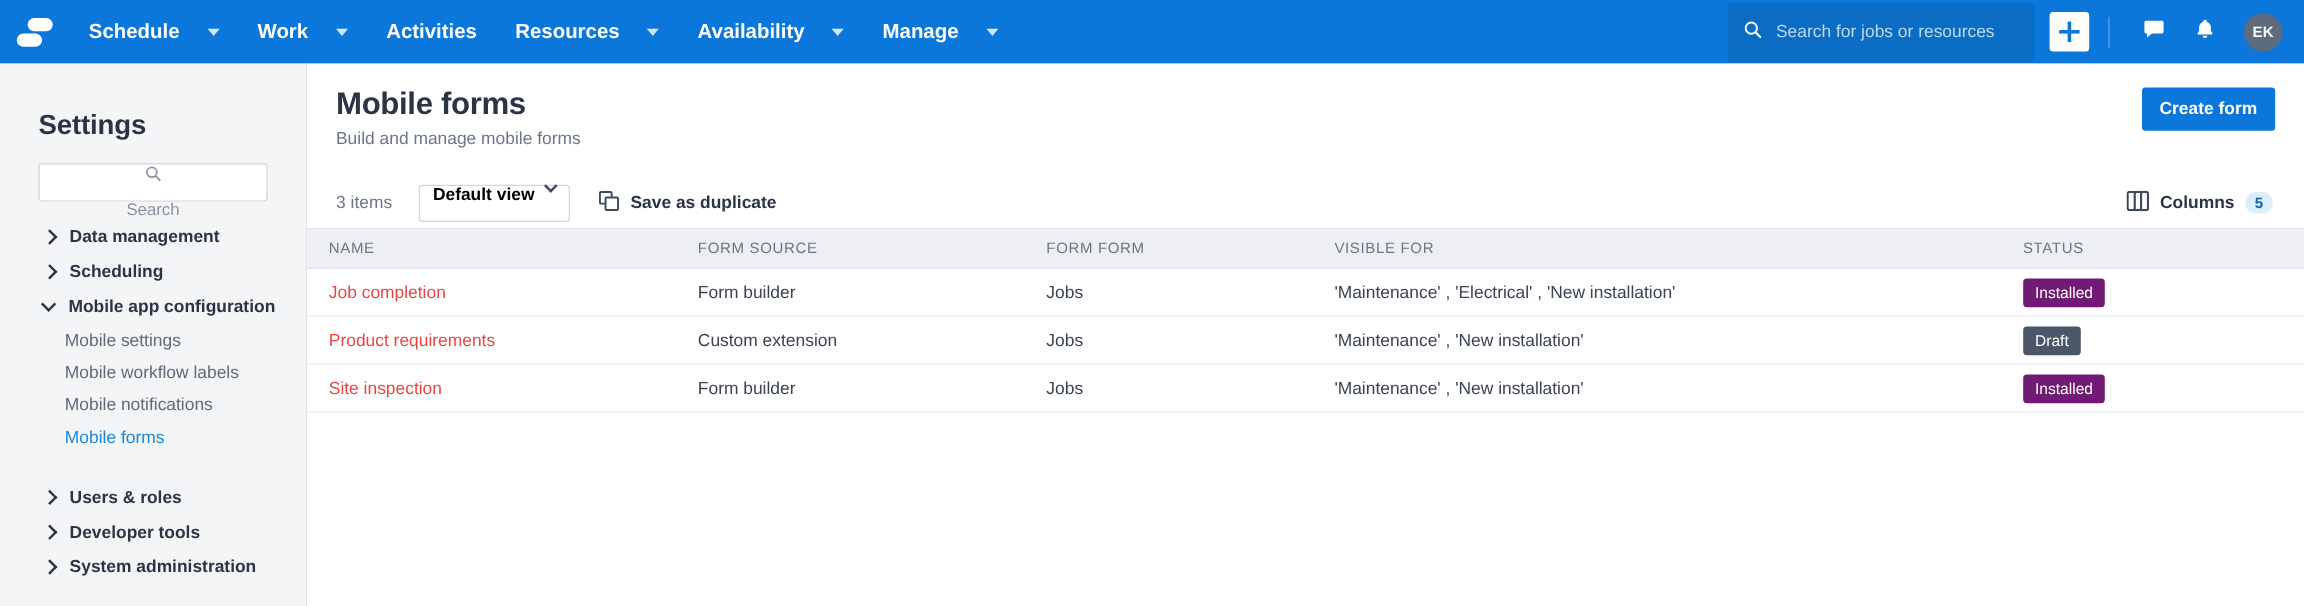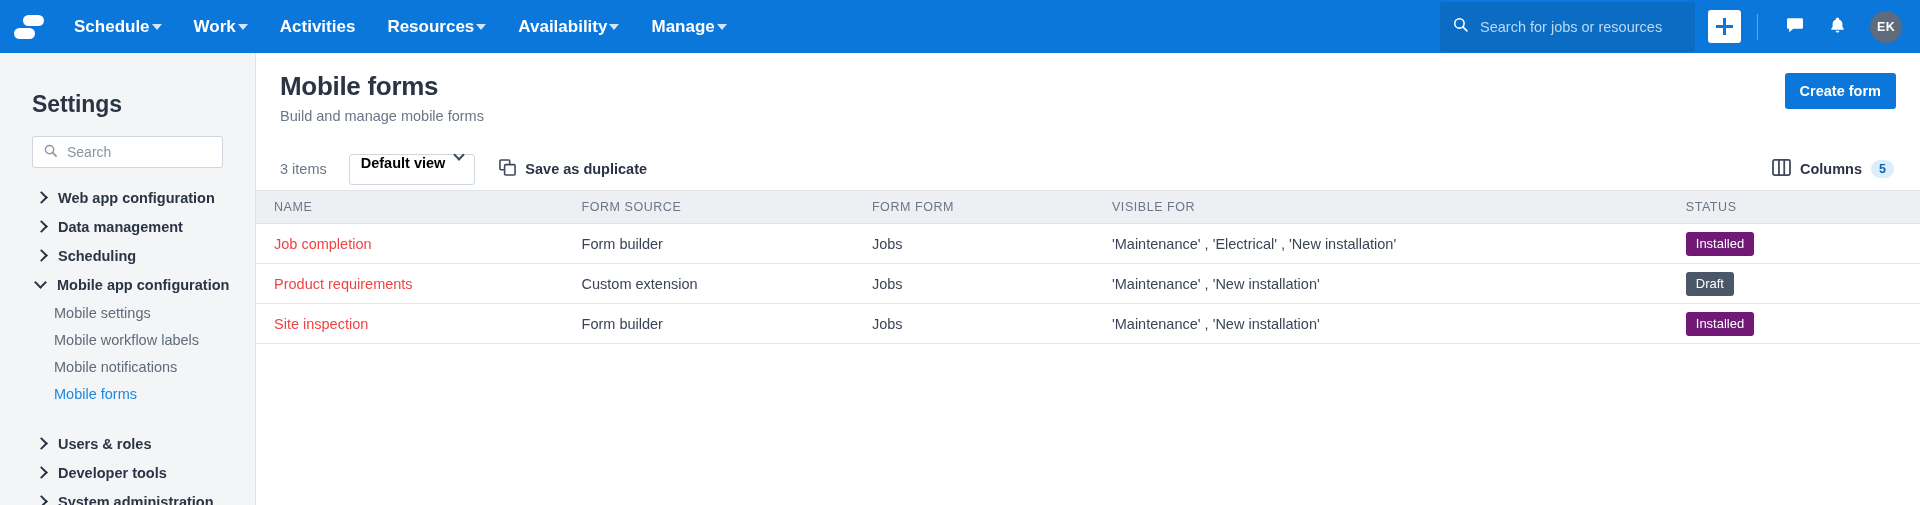--- a/index.html
+++ b/index.html
@@ -27,21 +27,21 @@
   }
   .logo-mark { width: 30px; height: 26px; position: relative; }
   .logo-mark .bar {
     position: absolute; background: #ffffff; border-radius: 7px;
   }
   .logo-mark .bar.top  { width: 21px; height: 11px; left: 9px;  top: 1px; }
   .logo-mark .bar.bot  { width: 21px; height: 11px; left: 0px;  top: 14px; }
 
   .nav-items { display: flex; align-items: center; height: 53px; }
   .nav-item {
-    display: flex; align-items: center; gap: 2px;
+    display: flex; align-items: center; gap: 23px;
     height: 53px; padding: 0 16px;
     font-size: 17px; font-weight: 700; color: #ffffff;
     cursor: pointer; white-space: nowrap;
   }
   .caret-down {
     width: 0; height: 0;
     border-left: 5px solid transparent;
     border-right: 5px solid transparent;
     border-top: 6px solid rgba(255,255,255,0.82);
     display: inline-block;
@@ -97,20 +97,21 @@
   .sidebar-title {
     font-size: 23px; font-weight: 700; color: #2b3445;
     margin: 22px 0 0 16px; letter-spacing: -0.1px;
   }
   .sb-search {
     margin: 18px 16px 0 16px;
     height: 32px; background: #ffffff;
     border: 1px solid #cfd6de; border-radius: 3px;
     display: flex; align-items: center; gap: 9px; padding: 0 10px;
     cursor: text;
+    flex-direction: column;
   }
   .sb-search-ph { font-size: 14px; color: #8b949f; }
 
   .sb-list { margin-top: 15px; }
   .sb-group {
     display: flex; align-items: center; gap: 12px;
     height: 29px; padding-left: 20px;
     font-size: 14.5px; font-weight: 700; color: #2b3445;
     cursor: pointer;
   }
@@ -313,24 +314,20 @@
     <span>
       <svg width="15" height="15" viewBox="0 0 24 24" fill="none">
         <circle cx="10.5" cy="10.5" r="6.6" stroke="#8b949f" stroke-width="2.3"></circle>
         <line x1="15.4" y1="15.4" x2="21" y2="21" stroke="#8b949f" stroke-width="2.5" stroke-linecap="round"></line>
       </svg>
     </span>
     <span class="sb-search-ph">Search</span>
   </div>
 
   <div class="sb-list" id="sb-list">
-      <div class="sb-group">
-        <span class="chev right"></span>
-        <span>Web app configuration</span>
-      </div>
       <div class="sb-group">
         <span class="chev right"></span>
         <span>Data management</span>
       </div>
       <div class="sb-group">
         <span class="chev right"></span>
         <span>Scheduling</span>
       </div>
       <div class="sb-group">
         <span class="chev down"></span>

